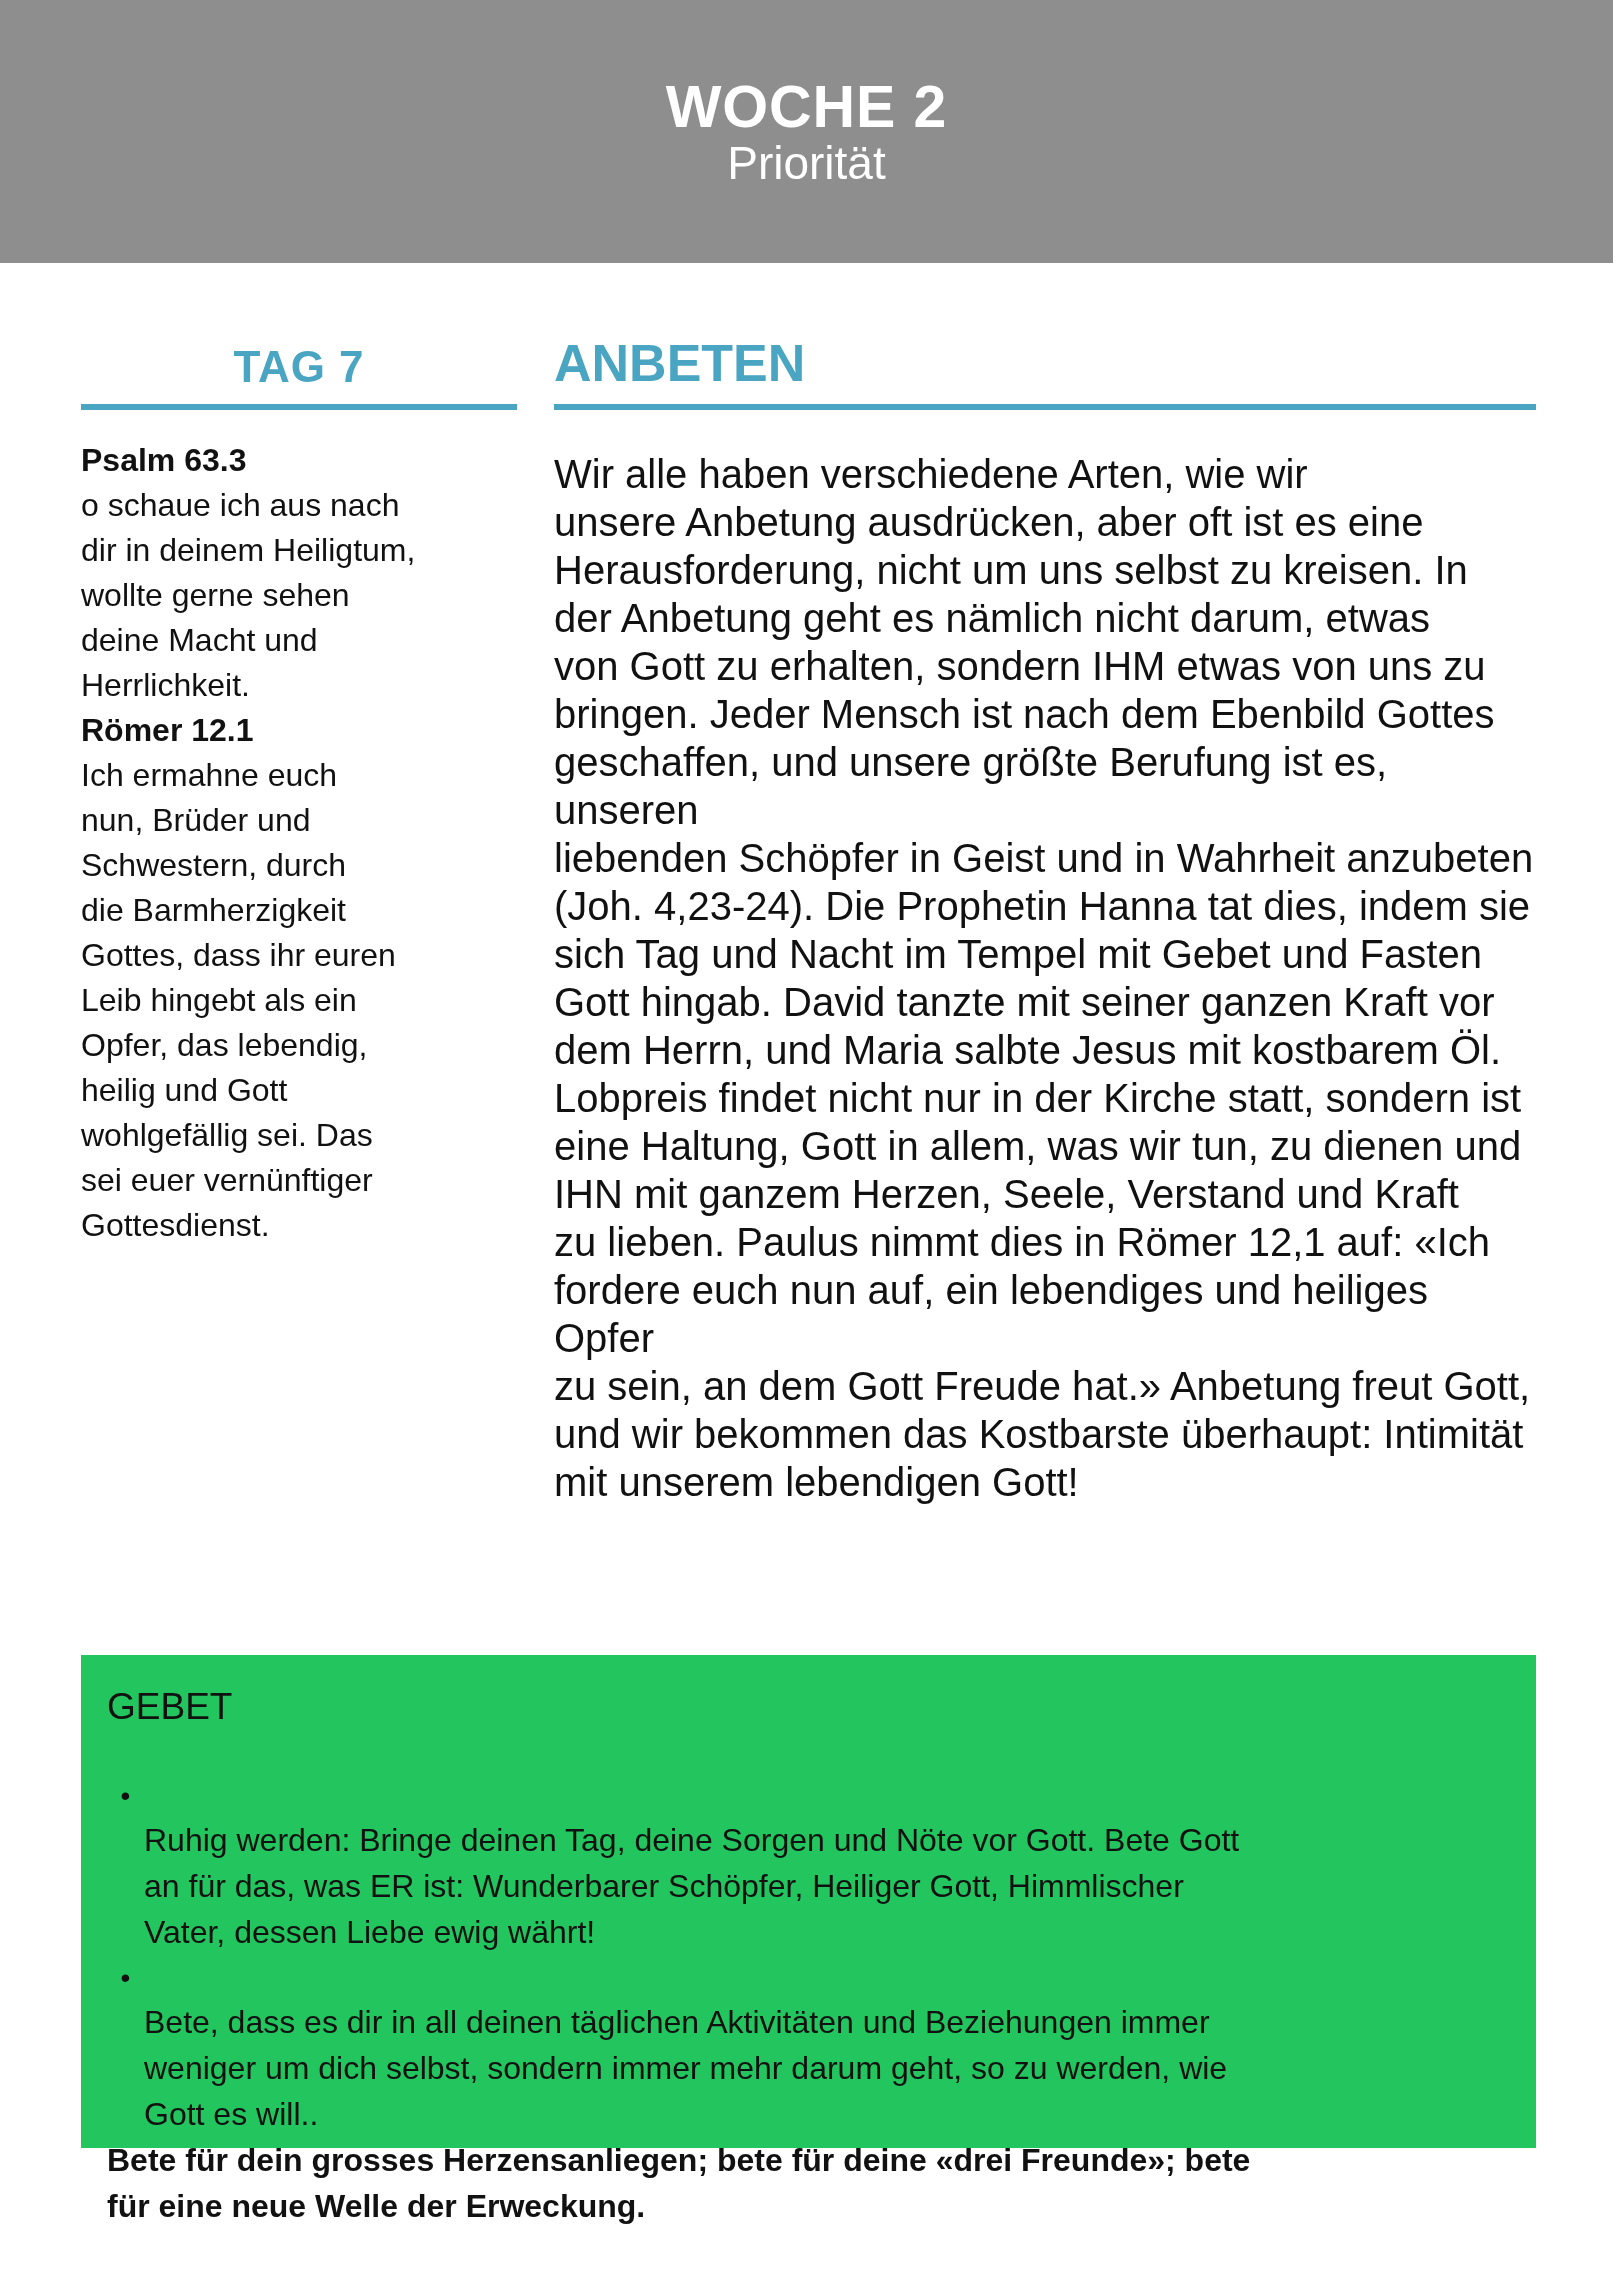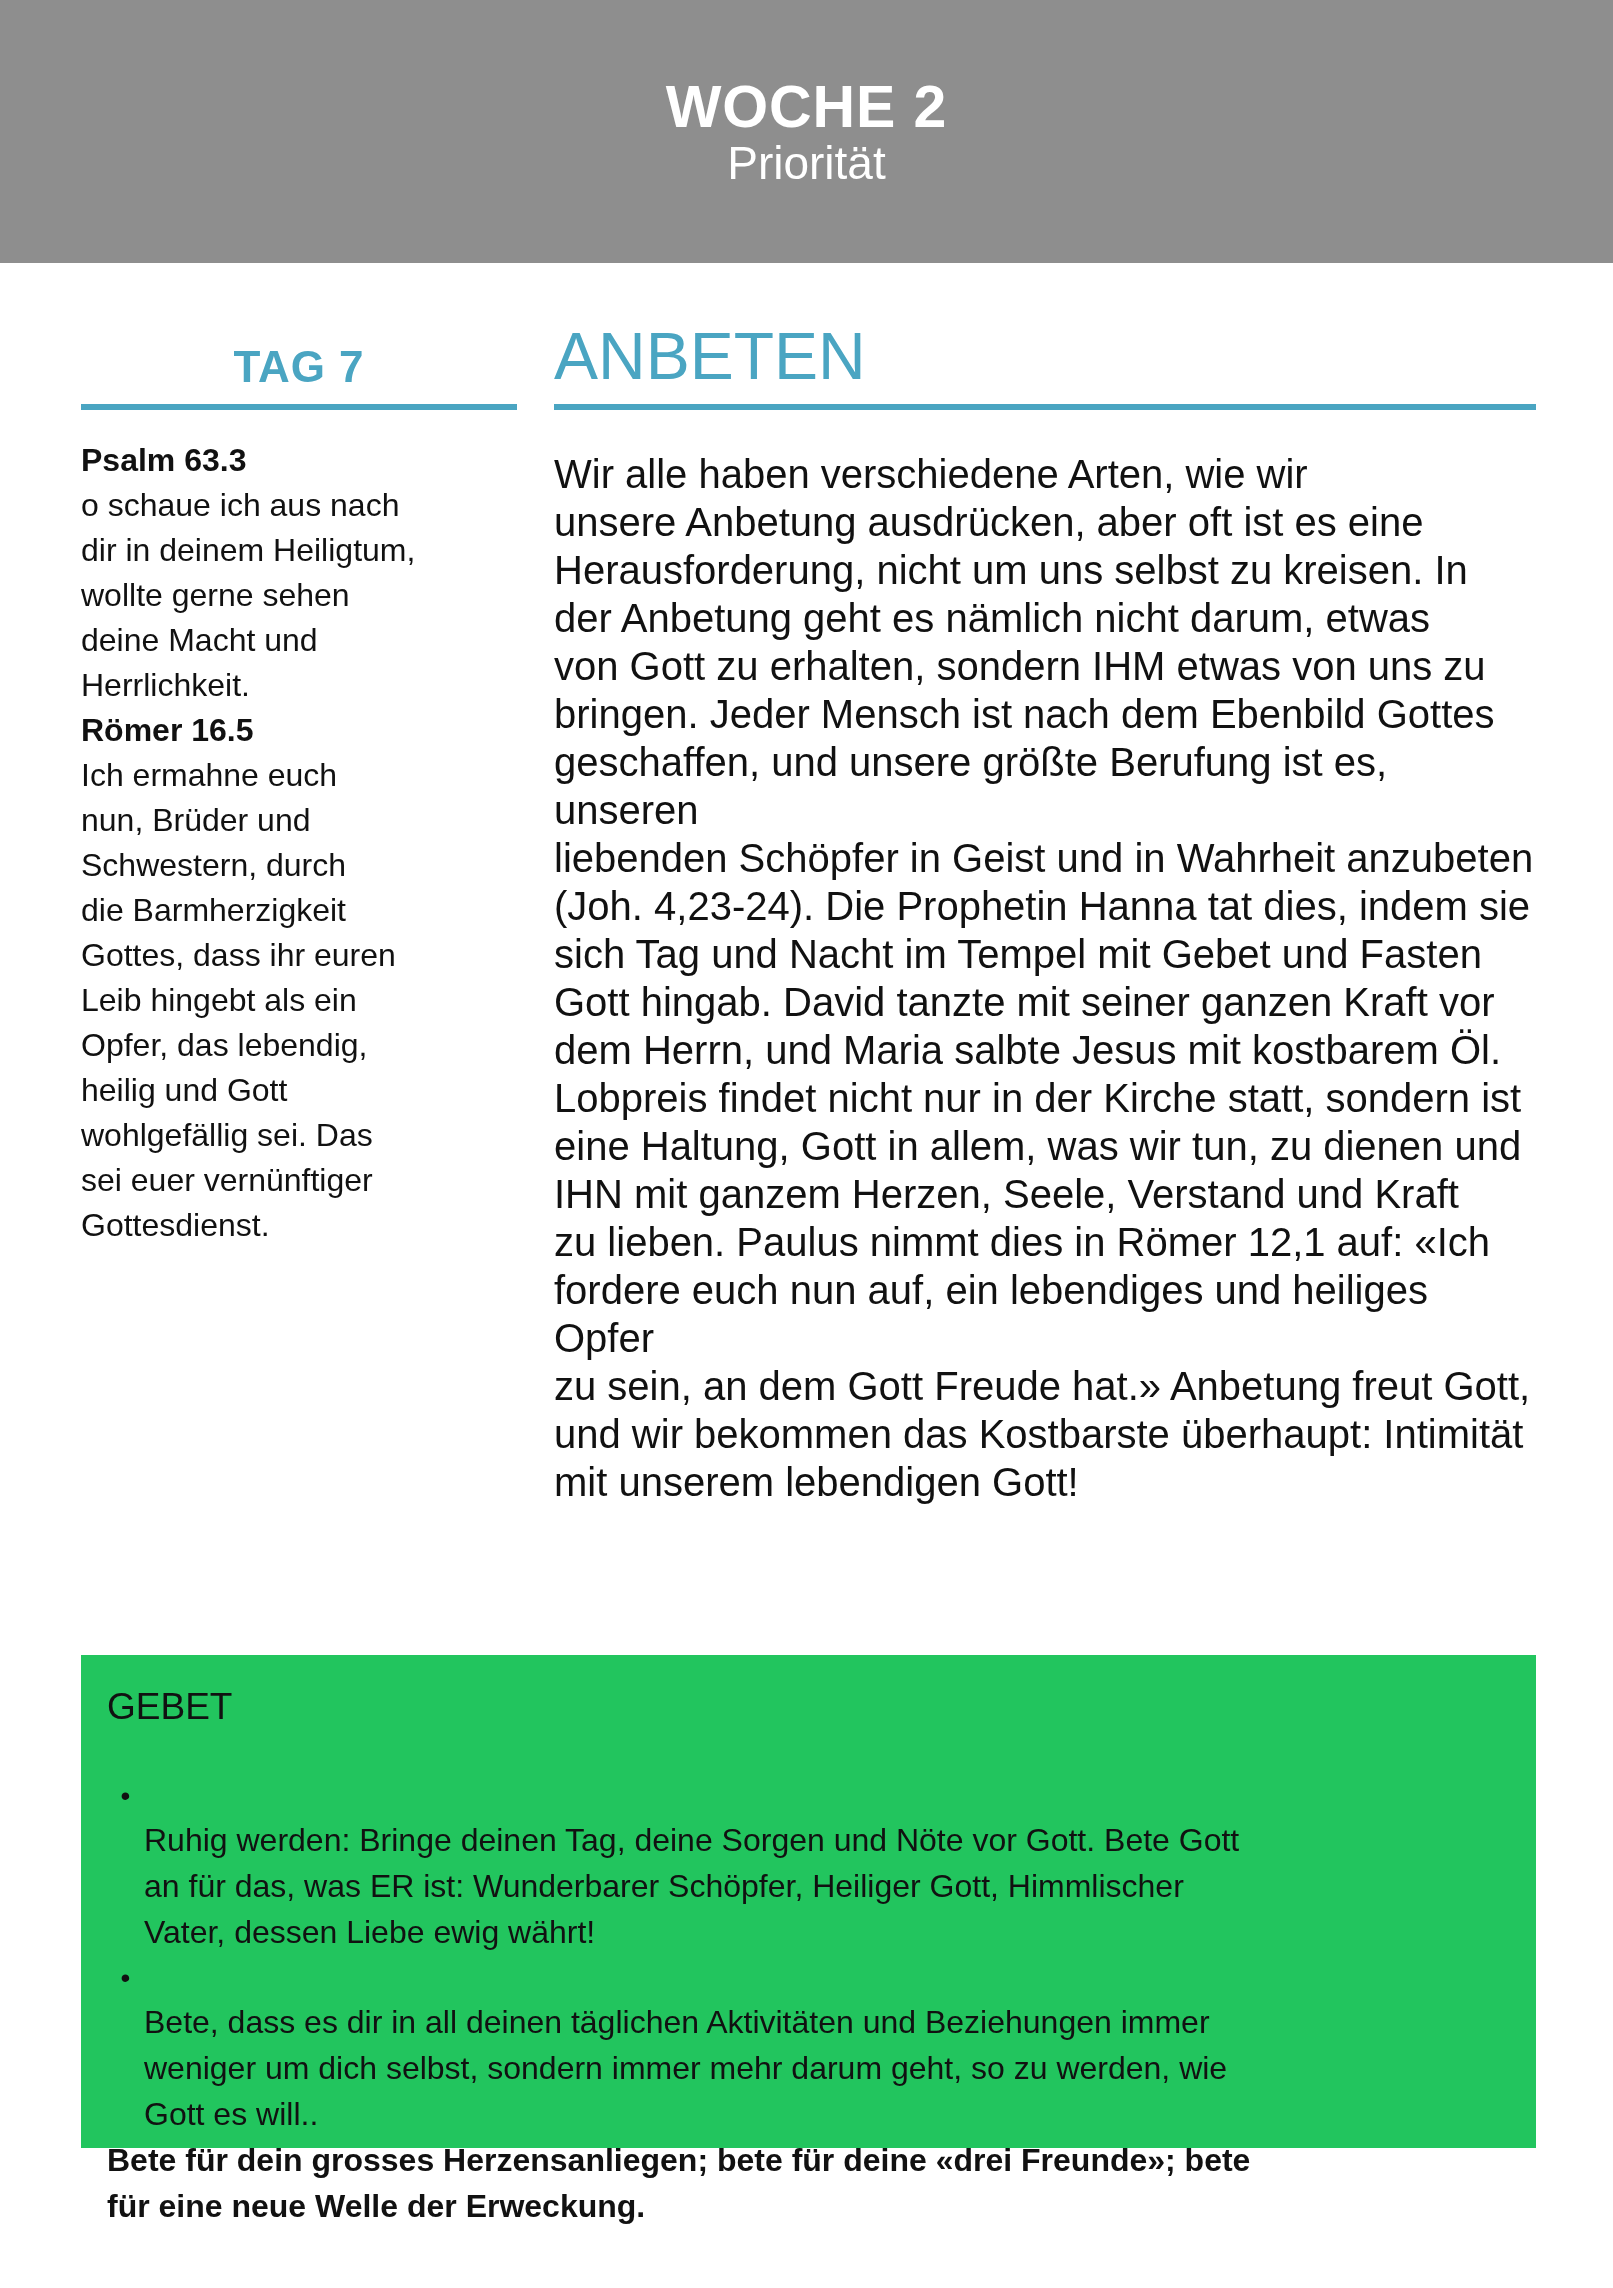--- a/index.html
+++ b/index.html
@@ -32,21 +32,21 @@
   .left-col{width:436px;flex:0 0 436px;}
   .right-col{flex:1;min-width:0;}
   .col-head{
     height:111px;display:flex;align-items:flex-end;padding-bottom:14.8px;box-sizing:border-box;
   }
   .col-head.centered{justify-content:center;}
   .day-heading{
     color:#4aa5c2;font-size:44px;font-weight:bold;line-height:1;letter-spacing:0.9px;
   }
   .section-heading{
-    color:#4aa5c2;font-size:66px;font-weight:normal;line-height:1;
+    color:#4aa5c2;font-size:52px;font-weight:bold;line-height:1;
     font-stretch:condensed;letter-spacing:0px;
   }
   .rule{height:5.5px;background:#4aa5c2;width:100%;}
   .verse-block{margin-top:28px;font-size:32px;line-height:45px;}
   .verse-ref{font-weight:bold;}
   .verse-text{white-space:pre-line;}
   .devotional-body{
     margin-top:40px;font-size:40px;line-height:48px;
     font-stretch:condensed;white-space:pre-line;
   }
@@ -88,21 +88,21 @@
       </div>
       <div class="rule"></div>
 
       <div class="verse-block">
         <div class="verse-ref">Psalm 63.3</div>
         <div class="verse-text">o schaue ich aus nach
 dir in deinem Heiligtum,
 wollte gerne sehen
 deine Macht und
 Herrlichkeit.</div>
-        <div class="verse-ref">Römer 16.5</div>
+        <div class="verse-ref">Römer 12.1</div>
         <div class="verse-text">Ich ermahne euch
 nun, Brüder und
 Schwestern, durch
 die Barmherzigkeit
 Gottes, dass ihr euren
 Leib hingebt als ein
 Opfer, das lebendig,
 heilig und Gott
 wohlgefällig sei. Das
 sei euer vernünftiger

